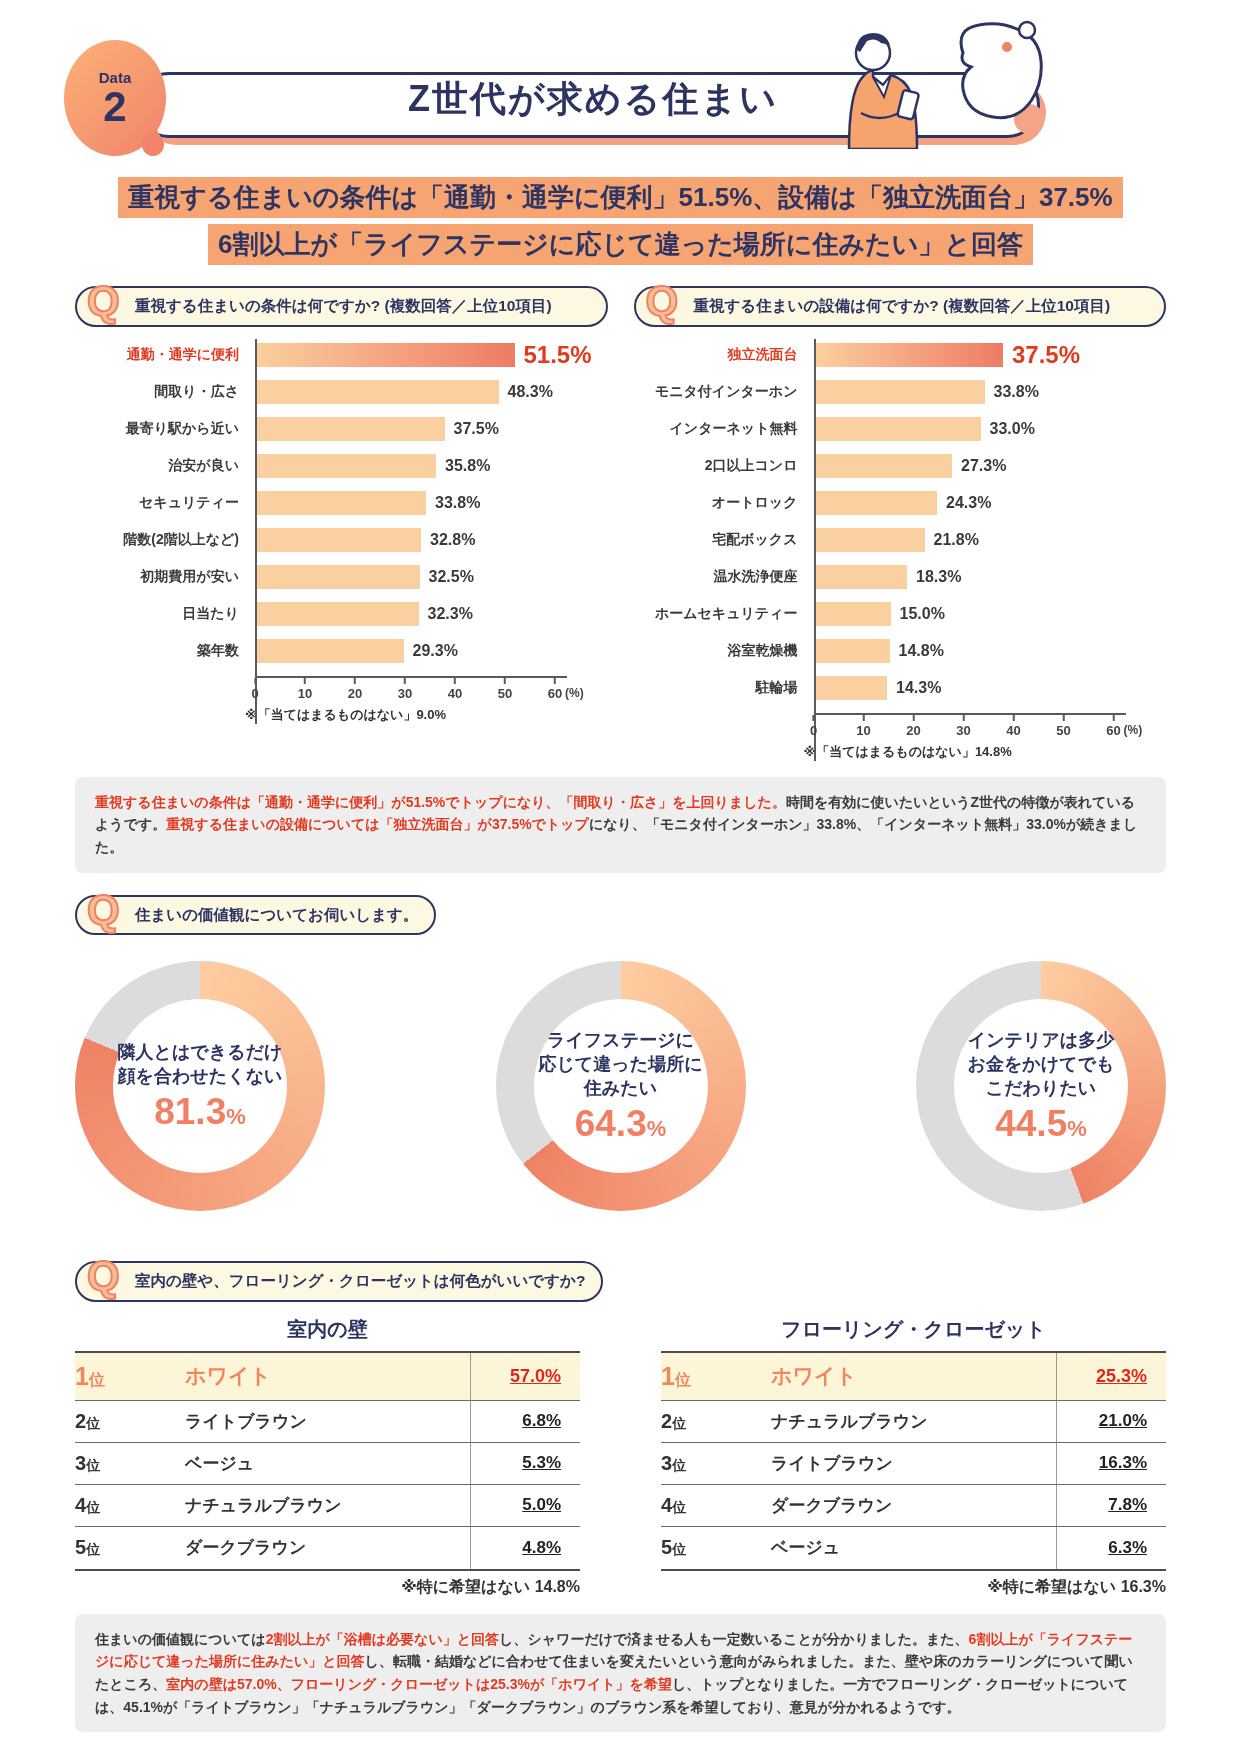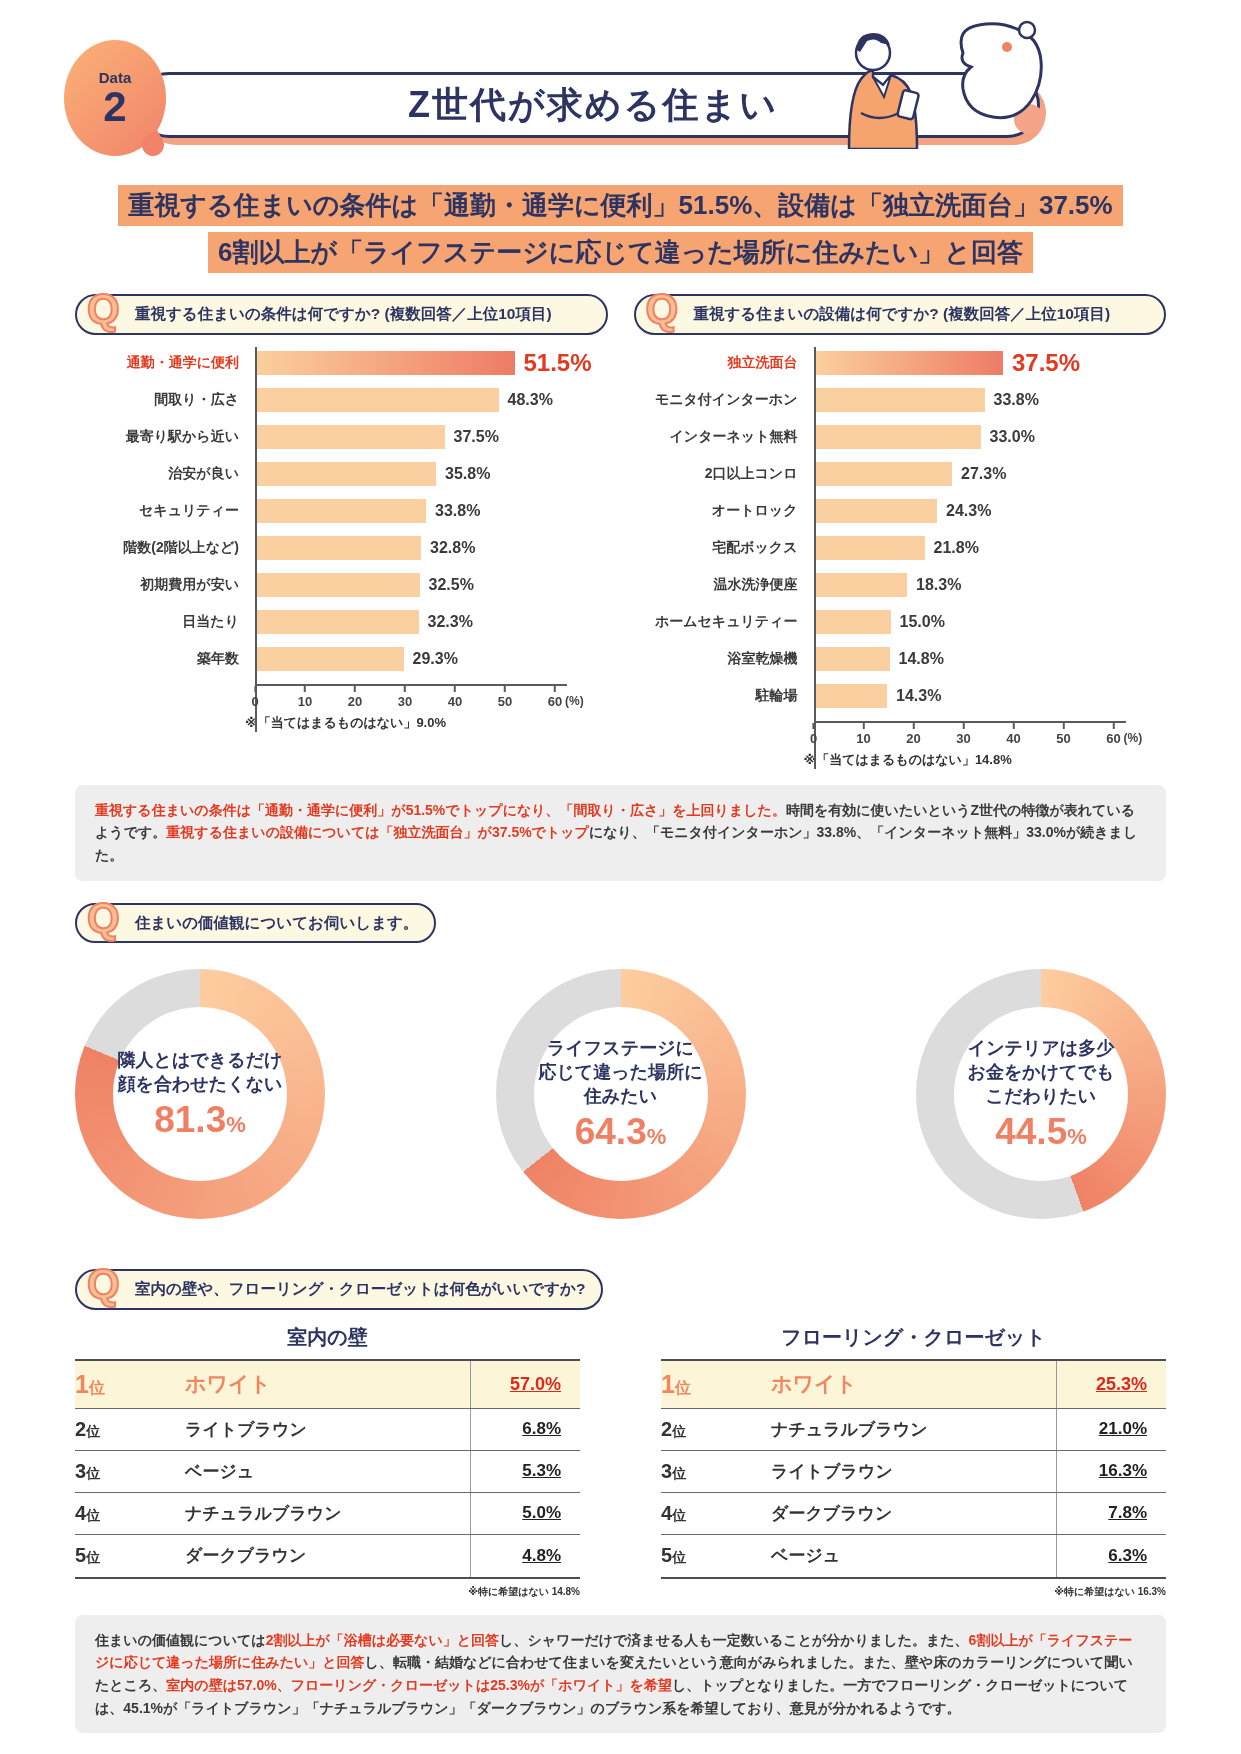--- a/index.html
+++ b/index.html
@@ -16,33 +16,33 @@
     --plotw:300px;
   }
   *{box-sizing:border-box;}
   body{margin:0;background:#ffffff;font-family:"Liberation Sans","DejaVu Sans",sans-serif;color:#333;}
   .page{width:1241px;height:1754px;background:#fff;position:relative;overflow:hidden;}
 
   
   .header{position:relative;height:122px;margin:40px 75px 0 64px;}
   .title-pill{position:absolute;left:72px;right:126px;top:32px;height:66px;background:#fff;
     border:3px solid var(--navy);border-radius:40px;box-shadow:7px 8px 0 -1px #f3a284;
-    display:flex;align-items:center;justify-content:center;z-index:1;}
+    display:flex;align-items:flex-start;justify-content:center;z-index:1;}
   .page-title{margin:0;font-size:36px;font-weight:900;color:var(--navy);letter-spacing:2px;padding-left:10px;}
   .badge{position:absolute;left:0;top:0;width:102px;height:116px;border-radius:50%;
     background:linear-gradient(135deg,#fcb277,#f0836a);z-index:2;
     display:flex;flex-direction:column;align-items:center;justify-content:center;}
   .badge::after{content:"";position:absolute;bottom:0px;right:2px;width:22px;height:22px;
     background:#f0836a;border-radius:2px 50% 50% 50%;transform:rotate(60deg);}
   .badge-label{font-size:15px;font-weight:800;color:var(--navy);}
   .badge-num{font-size:42px;font-weight:900;color:var(--navy);line-height:1;}
   .illus{position:absolute;right:-16px;bottom:-14px;z-index:3;}
 
   
-  .subtitles{margin-top:20px;text-align:center;}
+  .subtitles{margin-top:12px;text-align:center;}
   .hl-line{display:inline-block;background:var(--hl-band);color:var(--navy);
     font-size:26px;font-weight:800;padding:3px 10px;margin:3px 0;letter-spacing:0px;}
 
   
   .qpill{position:relative;background:var(--cream);border:2px solid var(--navy);border-radius:22px;
     padding:9px 16px 9px 58px;font-size:15.5px;font-weight:800;color:var(--navy);line-height:1.2;}
   .qpill .q-icon{position:absolute;left:10px;top:-8px;font-size:42px;font-weight:900;
     color:#fbbe92;-webkit-text-stroke:2px #ee8266;line-height:1;}
   .qpill.block{display:block;}
   .qpill.inline{display:inline-block;}
@@ -97,21 +97,21 @@
   .trow .c-rank .suf{font-size:14px;}
   .trow .c-name{flex:1;font-size:17px;font-weight:700;color:#333;}
   .trow .c-val{width:110px;flex:none;align-self:stretch;display:flex;align-items:center;justify-content:flex-end;
     padding-right:19px;border-left:1.5px solid #9a9a9a;font-size:17px;font-weight:700;color:#222;text-decoration:underline;}
   .trow.first{height:48px;background:var(--tbl-cream);}
   .trow.first .c-rank{color:var(--orange-text);}
   .trow.first .c-rank .num{font-size:25px;}
   .trow.first .c-rank .suf{font-size:16px;}
   .trow.first .c-name{color:var(--orange-text);font-size:21px;font-weight:800;}
   .trow.first .c-val{color:#dc291b;font-size:18px;font-weight:800;}
-  .tbl-note{text-align:right;font-size:10px;font-weight:700;color:#333;margin-top:6px;}
+  .tbl-note{text-align:right;font-size:16px;font-weight:700;color:#333;margin-top:6px;}
 </style>
 </head>
 <body>
 
 <div class="page">
 
   <div class="header">
     <div class="title-pill">
       <h1 class="page-title">Z世代が求める住まい</h1>
       <svg class="illus" width="232" height="132" viewBox="0 0 232 132">

